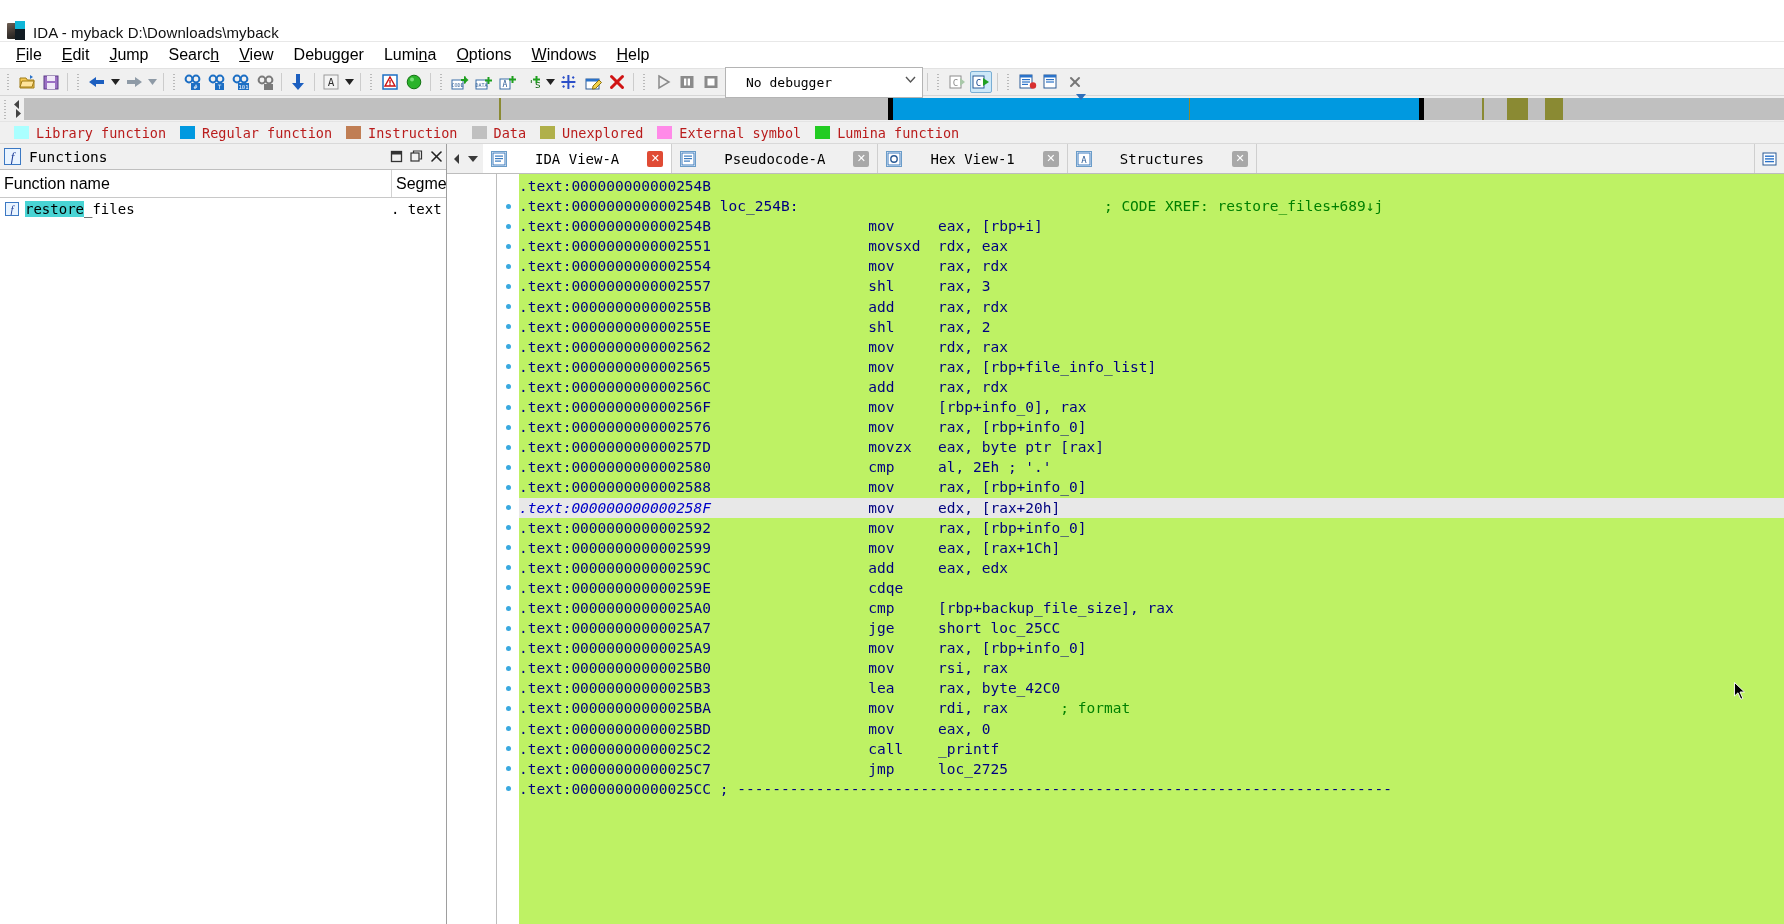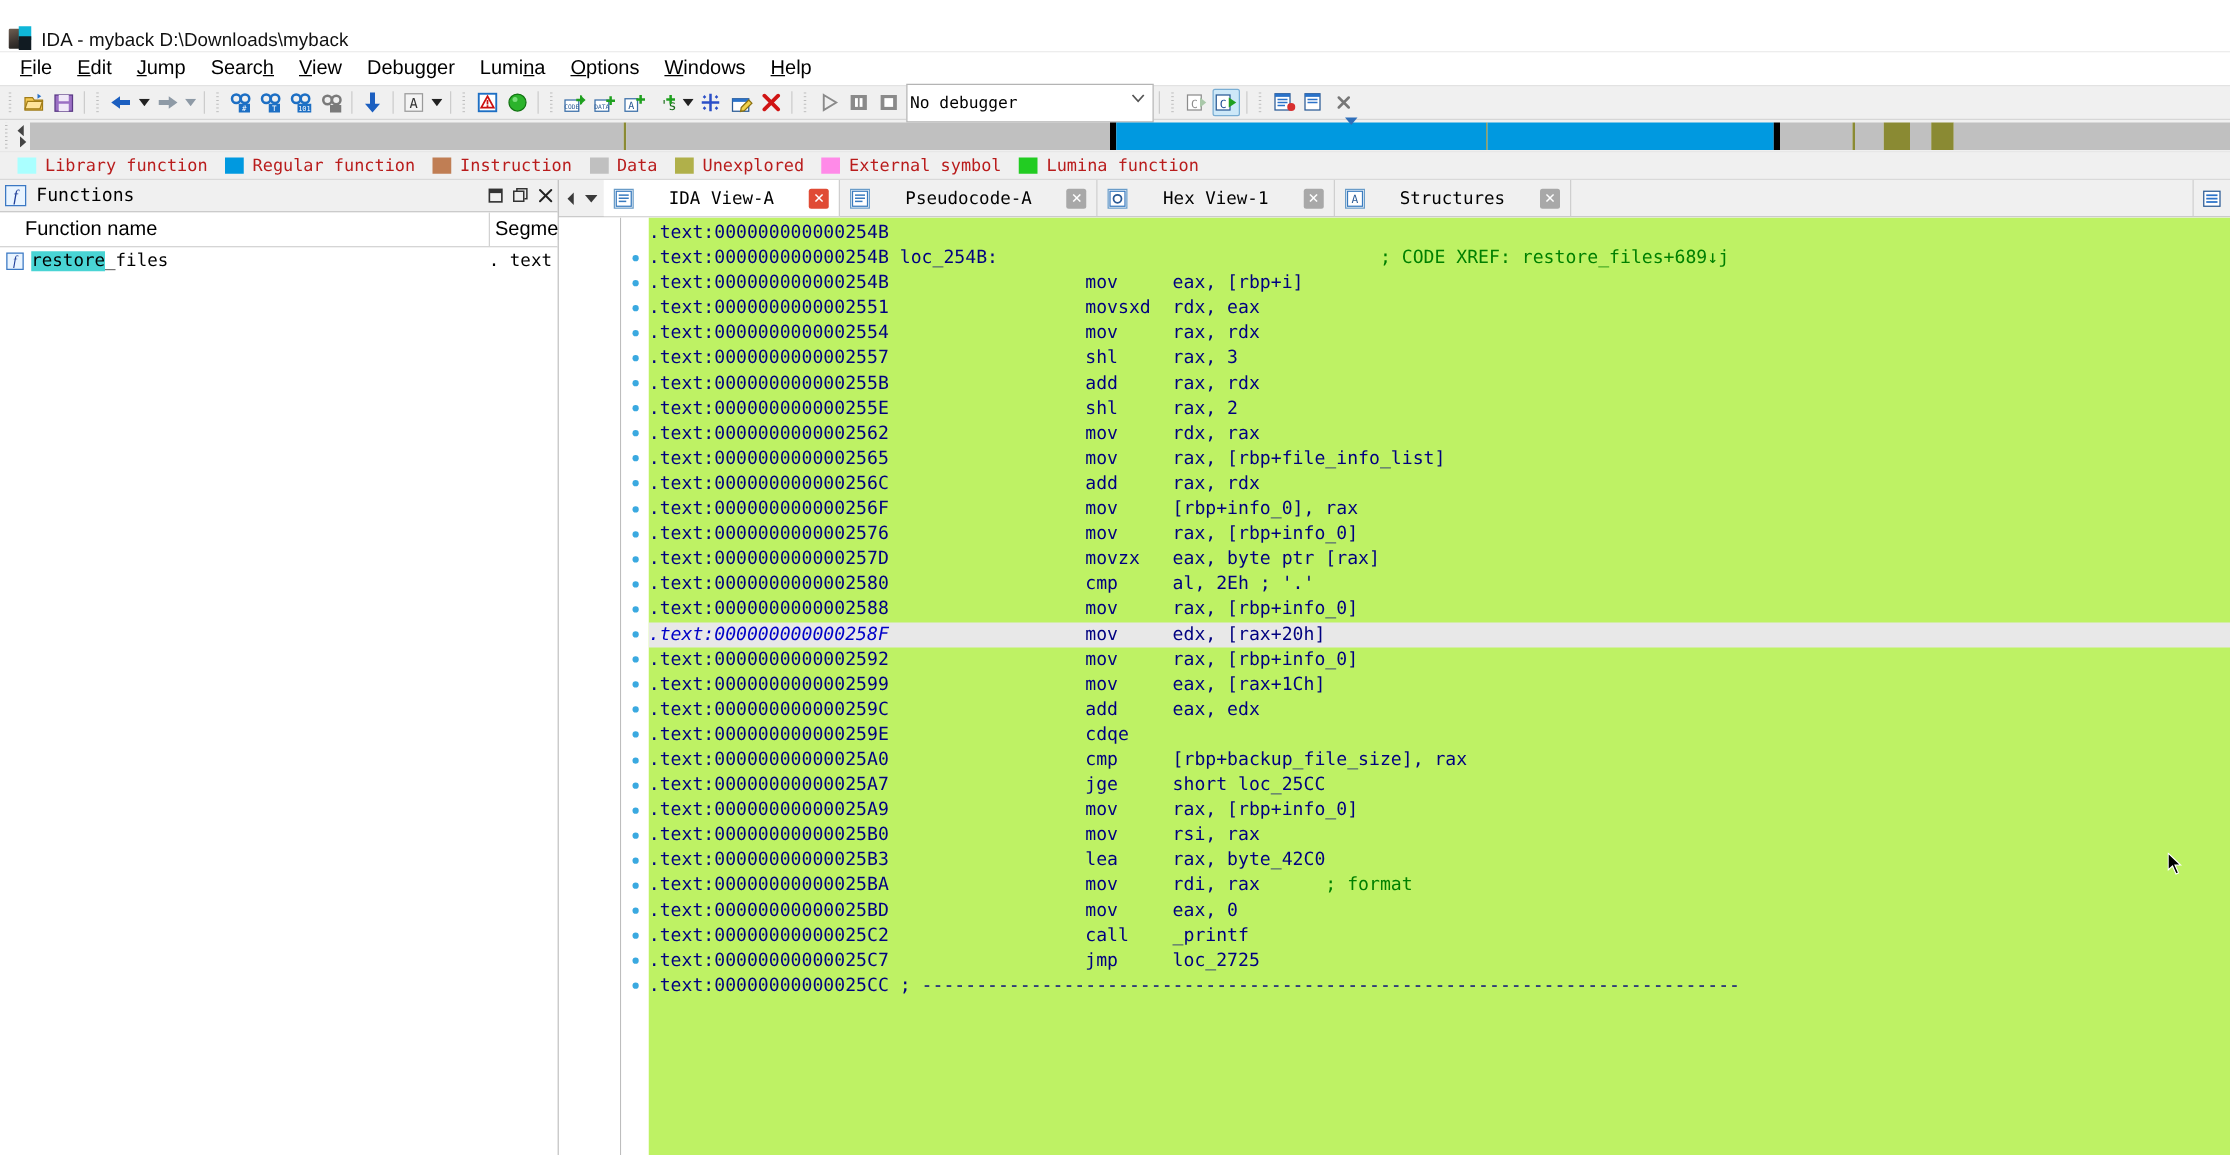--- a/index.html
+++ b/index.html
@@ -105,21 +105,21 @@
     width: 1px; height: 18px; background: #cccccc; margin: 0 4px;
     flex: 0 0 auto;
   }
   #dbg-combo {
     width: 198px; height: 31px;
     background: #fff;
     border: 1px solid #b4b4b4;
     display: flex; align-items: center;
     font-family: "DejaVu Sans Mono", monospace;
     font-size: 13px;
-    padding-left: 2px;
+    padding-left: 20px;
     color: #000;
     position: relative;
     margin-left: 2px;
     flex: 0 0 auto;
   }
   #dbg-combo .cb-arrow {
     position: absolute; right: 6px; top: 4px;
   }
 
   
@@ -217,21 +217,21 @@
   .wbtn { width: 20px; height: 20px; display:flex; align-items:center; justify-content:center; flex:0 0 auto;}
   #fn-header {
     height: 28px;
     display: flex;
     align-items: center;
     background: #ffffff;
     border-bottom: 1px solid #c8c8c8;
     font-size: 16px;
     color: #000;
   }
-  #fn-header .col-name { flex: 1 1 auto; padding-left: 20px; }
+  #fn-header .col-name { flex: 1 1 auto; padding-left: 4px; }
   #fn-header .col-seg { width: 55px; padding-left: 4px; border-left: 1px solid #d2d2d2; height:100%; display:flex; align-items:center;}
   #fn-list { flex: 1 1 auto; background: #ffffff; }
   .fn-row {
     height: 22px;
     display: flex;
     align-items: center;
     font-family: "DejaVu Sans Mono", monospace;
     font-size: 14px;
   }
   .fn-row .f-ico {

